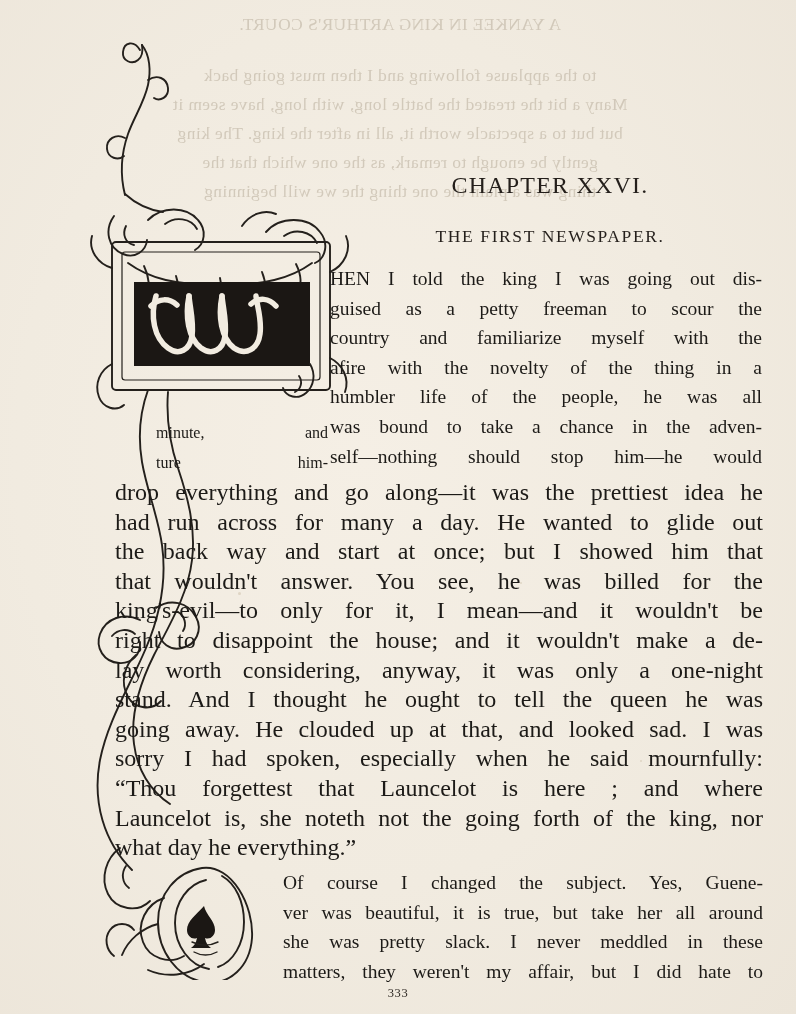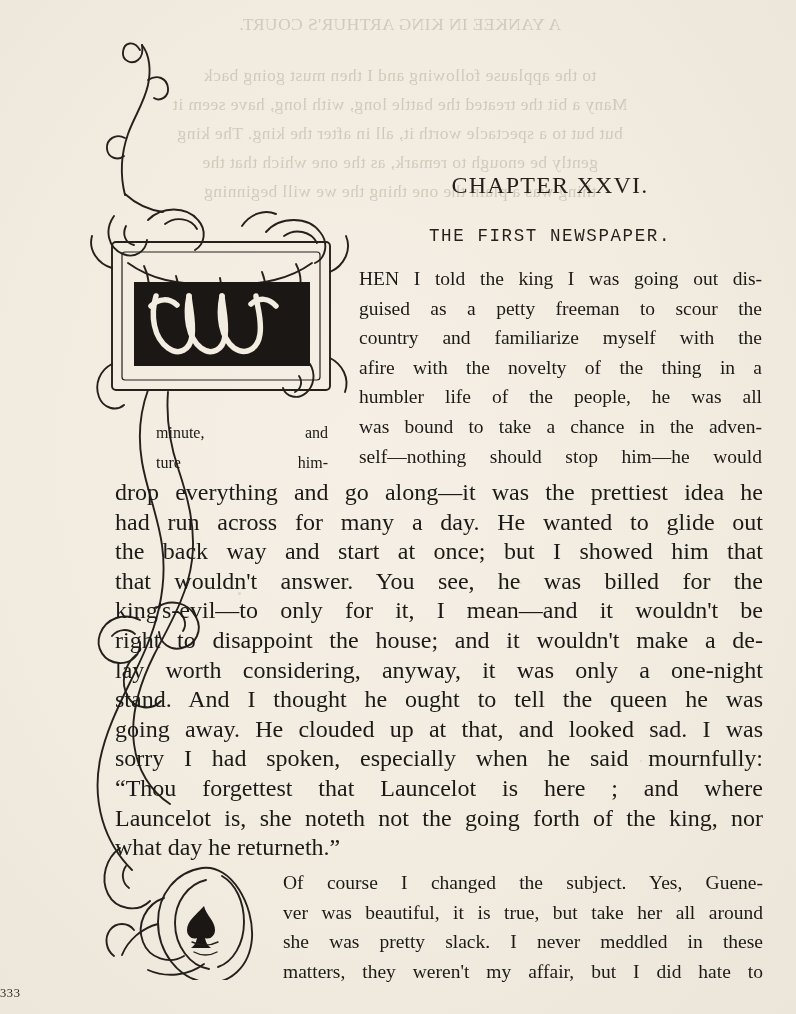--- a/index.html
+++ b/index.html
@@ -57,21 +57,20 @@
   }
   .chapter-sub {
     position: absolute;
     left: 330px;
     top: 226px;
     width: 440px;
     text-align: center;
     font-size: 17.5px;
     letter-spacing: 1.6px;
     color: #241f1b;
-    font-family: Liberation Mono, monospace;
   }
 
   
   .ornament {
     position: absolute;
     left: 52px;
     top: 20px;
     width: 300px;
     height: 960px;
     pointer-events: none;
@@ -83,21 +82,21 @@
     position: absolute;
     left: 330px;
     top: 264px;
     width: 432px;
     font-size: 19.5px;
     line-height: 29.6px;
     text-align: justify;
     text-align-last: justify;
     color: #1c1a17;
   }
-  .indent-lines p { margin: 0; padding-left: 29px; }
+  .indent-lines p { margin: 0; }
 
   .short-left {
     position: absolute;
     left: 156px;
     top: 418px;
     width: 172px;
     font-size: 16px;
     line-height: 29.6px;
     text-align: justify;
     text-align-last: justify;
@@ -130,21 +129,21 @@
     text-align-last: justify;
     color: #1c1a17;
   }
   .tail-lines p { margin: 0; }
 
   .folio {
     position: absolute;
     left: 0;
     right: 0;
     top: 986px;
-    text-align: left;
+    text-align: center;
     font-size: 12.5px;
     letter-spacing: .6px;
     color: #2a2520;
   }
 
   .speck {
     position: absolute;
     background: #cdbfa7;
     border-radius: 50%;
     opacity: .5;
@@ -271,21 +270,21 @@
       <p>the back way and start at once; but I showed him that</p>
       <p>that wouldn't answer.   You see, he was billed for the</p>
       <p>king's-evil—to only for it, I mean—and it wouldn't be</p>
       <p>right to disappoint the house; and it wouldn't make a de-</p>
       <p>lay worth considering, anyway, it was only a one-night</p>
       <p>stand.   And I thought he ought to tell the queen he was</p>
       <p>going away.   He clouded up at that, and looked sad.   I was</p>
       <p>sorry I had spoken, especially when he said mournfully:</p>
       <p>“Thou forgettest that Launcelot is here ; and where</p>
       <p>Launcelot is, she noteth not the going forth of the king, nor</p>
-      <p class="last">what day he returneth.”</p>
+      <p class="last">what day he everything.”</p>
     </div>
 
     <div class="tail-lines">
       <p>Of course I changed the subject.   Yes, Guene-</p>
       <p>ver was beautiful, it is true, but take her all around</p>
       <p>she was pretty slack.   I never meddled in these</p>
       <p>matters, they weren't my affair, but I did hate to</p>
     </div>
 
     <div class="folio">333</div>

